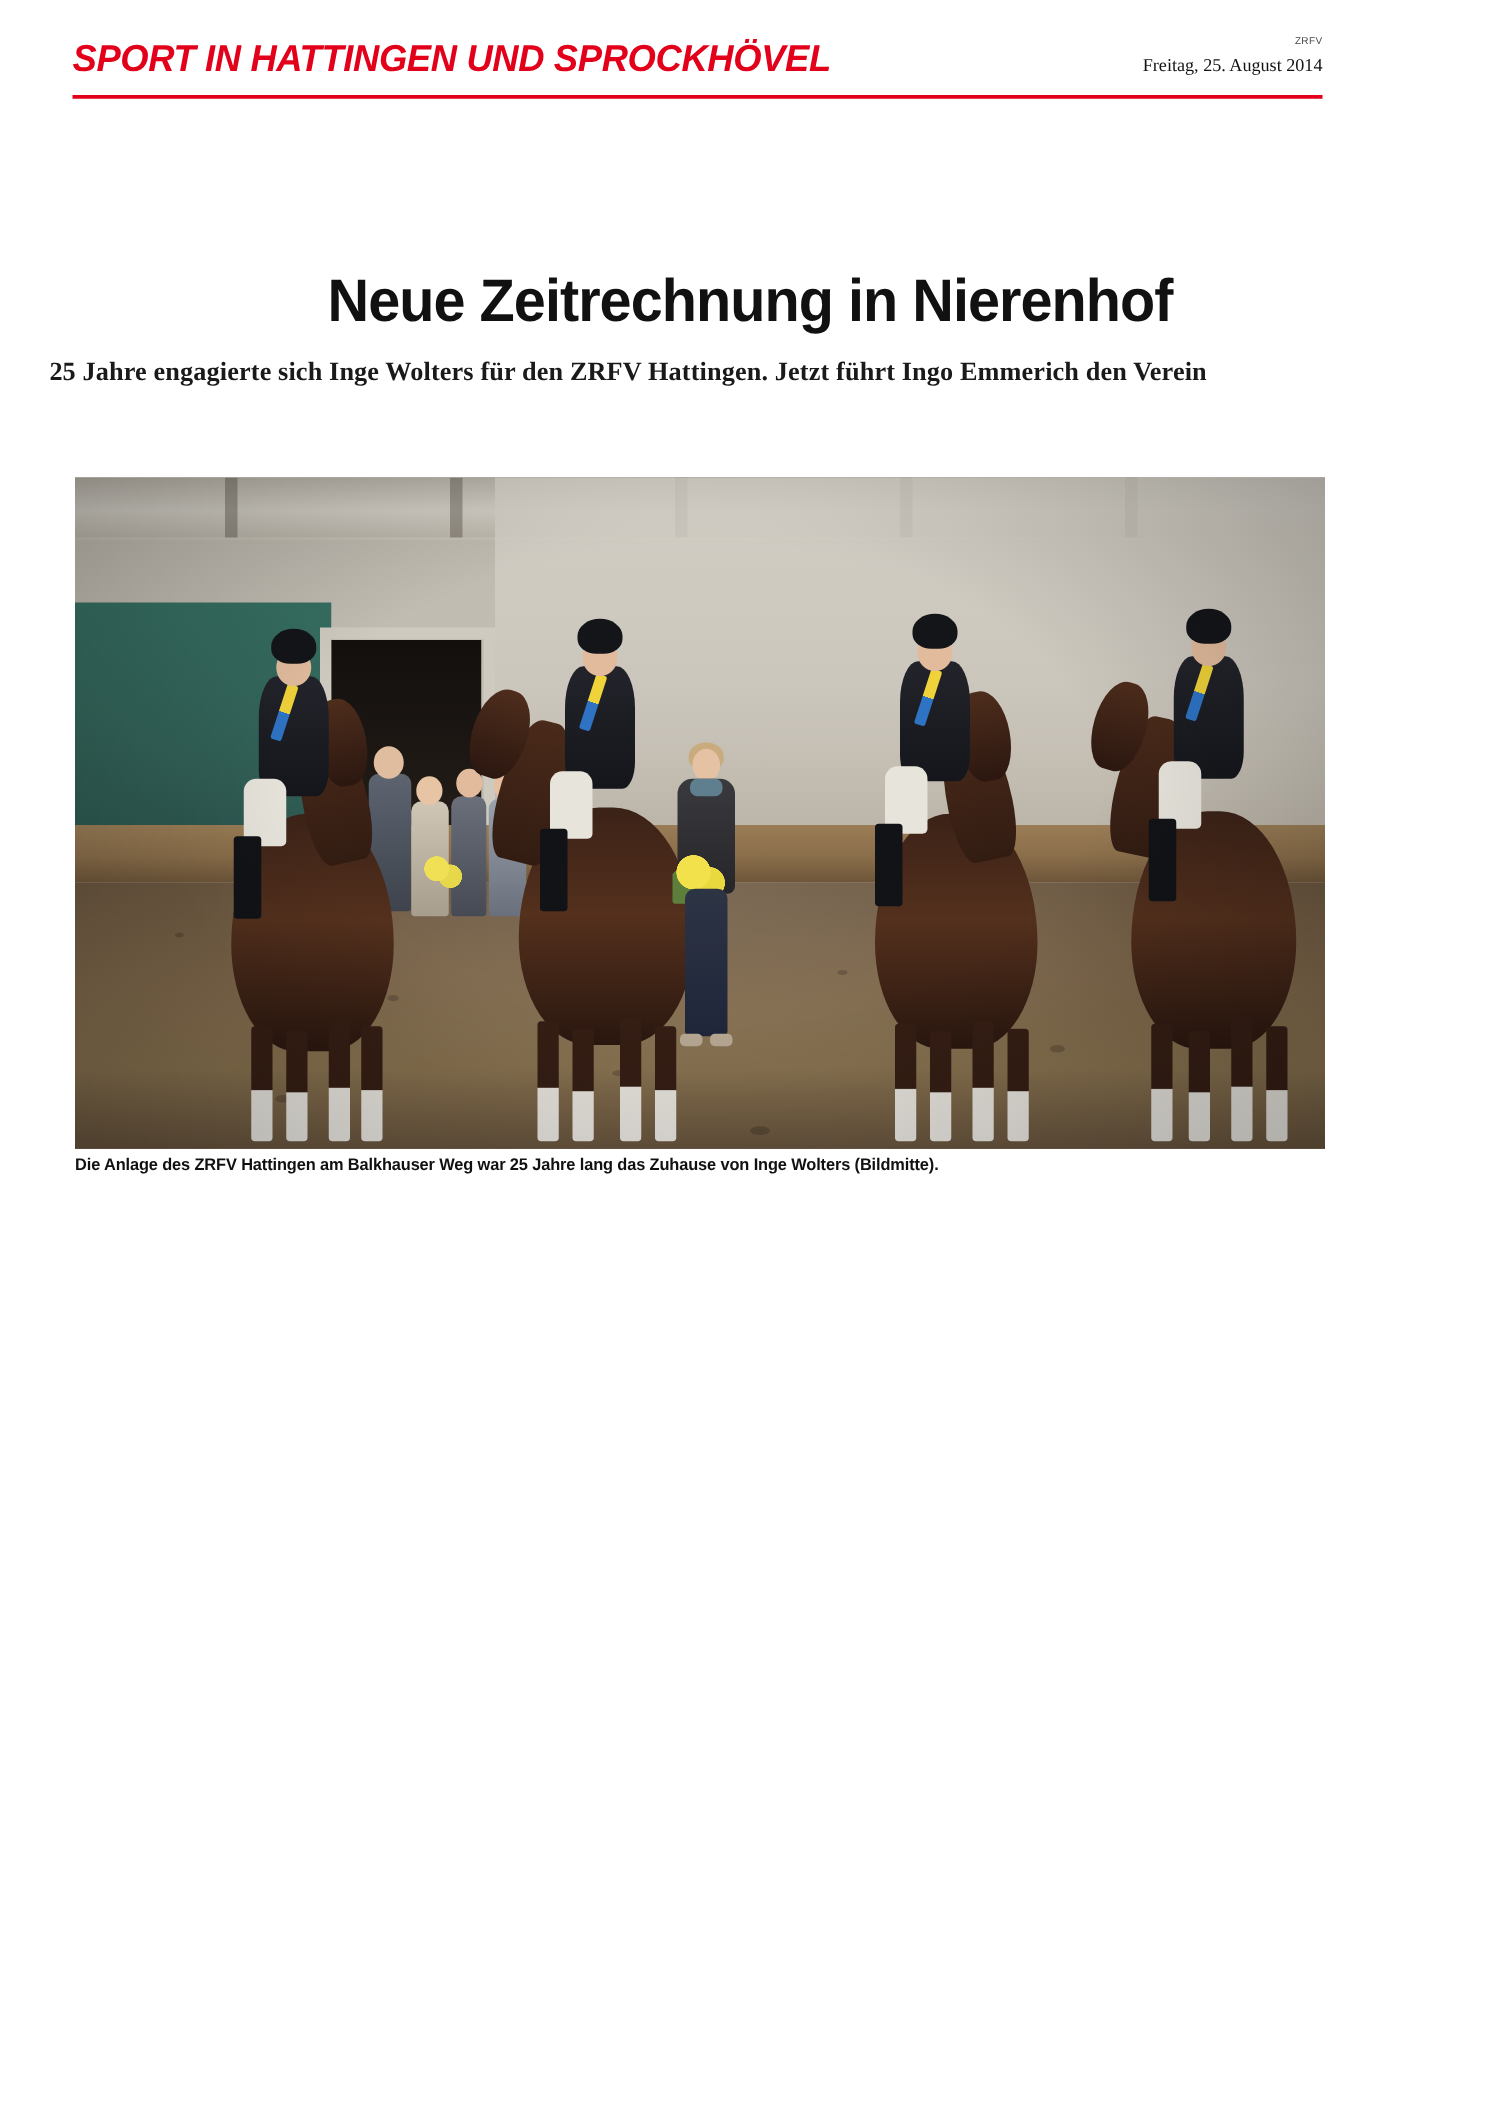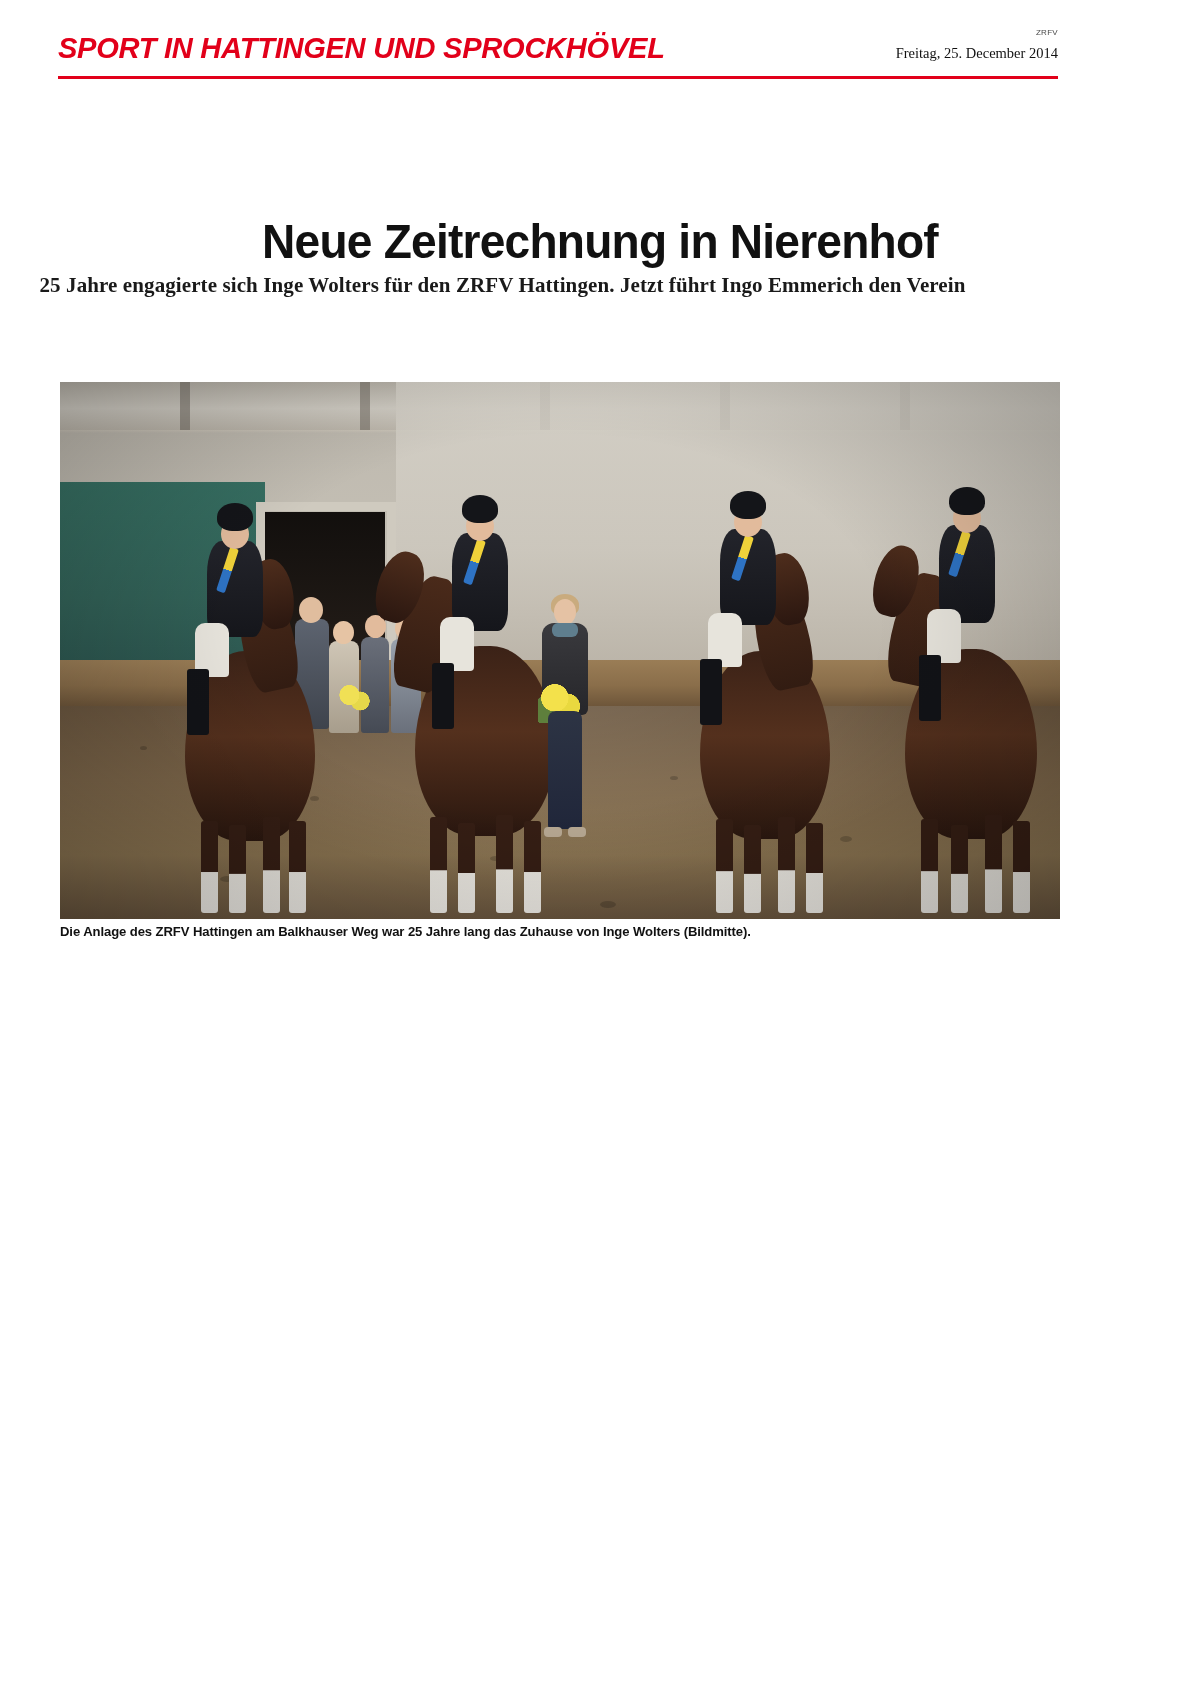--- a/index.html
+++ b/index.html
@@ -82,21 +82,21 @@
     font-weight: bold;
     font-size: 48px;
     line-height: 1.05;
     letter-spacing: -0.8px;
     color: #111111;
     transform: scaleX(0.96);
   }
   .subheadline {
     position: absolute;
     left: 0;
-    top: 256px;
+    top: 268px;
     width: 1005px;
     text-align: center;
     font-family: "Liberation Serif", serif;
     font-size: 21px;
     color: #1a1a1a;
     letter-spacing: 0.1px;
   }
 
   
   .photo-wrap {
@@ -301,21 +301,21 @@
 </style>
 </head>
 <body>
 
 <div class="page">
 
   <div class="masthead">
     <div class="masthead-title">SPORT IN HATTINGEN UND SPROCKHÖVEL</div>
     <div class="masthead-right">
       <div class="masthead-code">ZRFV</div>
-      <div class="masthead-date">Freitag, 25. December 2014</div>
+      <div class="masthead-date">Freitag, 25. August 2014</div>
     </div>
   </div>
   <div class="masthead-rule"></div>
 
   <h1 class="headline">Neue Zeitrechnung in Nierenhof</h1>
   <h2 class="subheadline">25 Jahre engagierte sich Inge Wolters für den ZRFV Hattingen.  Jetzt führt Ingo Emmerich den Verein</h2>
 
   <div class="photo-wrap">
     <div class="photo">
 

